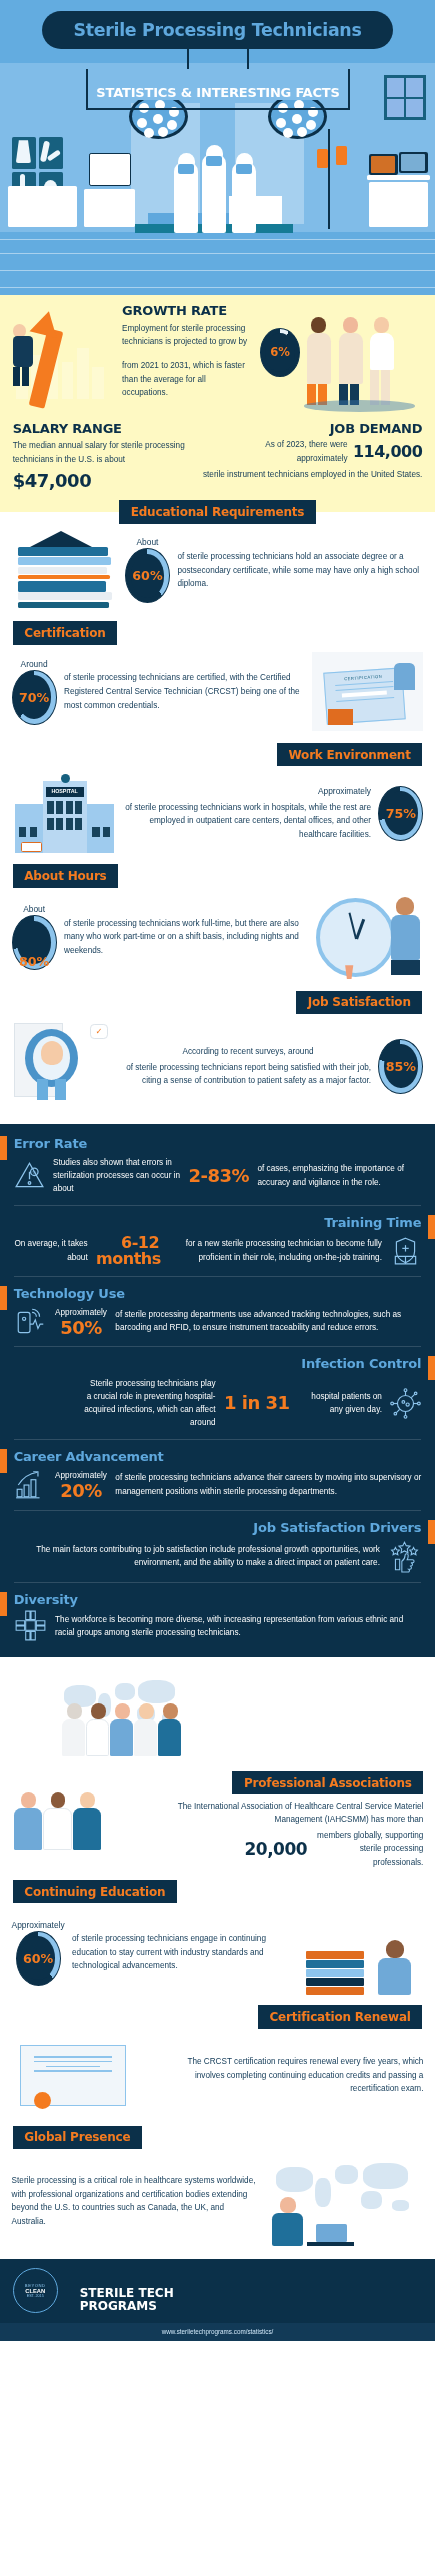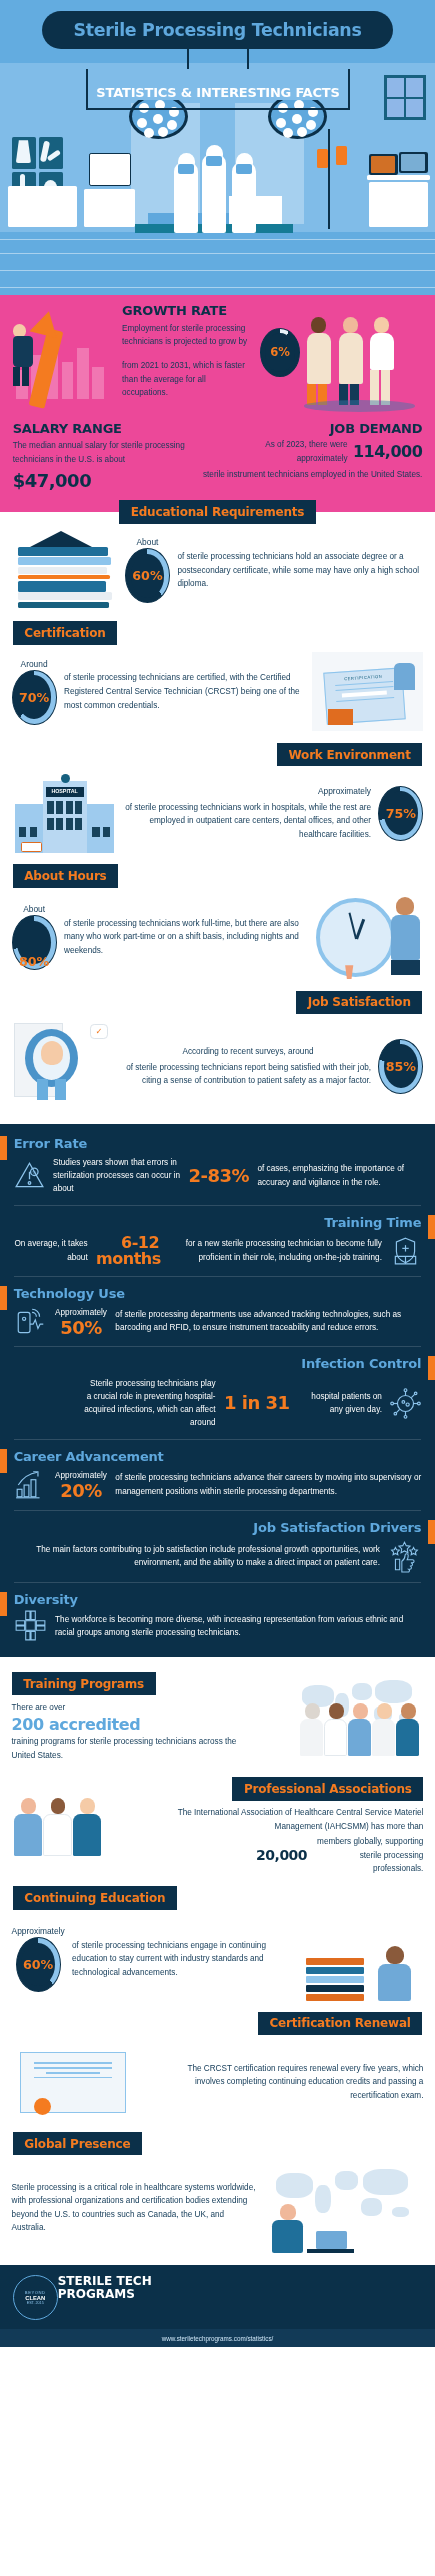--- a/index.html
+++ b/index.html
@@ -79,21 +79,21 @@
                background:#8fb7e8; border:2.1px solid #17607f; z-index:4;
                display:grid; grid-template-columns:1fr 1fr; grid-template-rows:1fr 1fr;}
   .shelfGlass div{ border:0.5px solid #17607f; position:relative;}
   .ivbag { position:absolute; width:10.6px; height:19px; background:#f47b20; border-radius:1.6px; z-index:5;}
   .ivpole{ position:absolute; width:2.1px; background:#0b3049; z-index:4;}
   .vitals{ position:absolute; background:#0b3049; border-radius:2.1px; z-index:5;}
   .vitals i{ position:absolute; left:2.1px; right:2.1px; top:2.1px; bottom:2.1px; background:#f47b20;
              opacity:.85; border-radius:1.1px;}
 
   
-  .statsblock { background:#ec4899; position:relative; padding: 5.3px 0 21px; }
+  .statsblock { background:#fef9c3; position:relative; padding: 5.3px 0 21px; }
   .growth { position:relative; height:121px; }
   .growth .arrow {
     position:absolute; left:32px; top:10.6px; width:0; height:0;
     border-left:14.8px solid transparent; border-right:14.8px solid transparent;
     border-bottom:24px solid #f47b20; transform:rotate(14deg);
   }
   .growth .arrowbody{
     position:absolute; left:38px; top:29px; width:16px; height:79px;
     background:#f47b20; transform:rotate(14deg); border-radius:2.1px;
   }
@@ -184,29 +184,29 @@
   .d-body{ font-size:8.2px; line-height:1.6; color:#ffffff;}
   .d-big{ color:#f47b20; font-weight:bold; font-family:"DejaVu Sans", sans-serif;
           font-size:18px; line-height:1; letter-spacing:-0.5px;}
   .d-flex{ display:flex; align-items:center; gap:8.4px; }
   .icoL{ flex:none; color:#8dc4ec; }
 
   
   .lightsec{ background:#fff; }
   .bignum-blue{ font-size:16px; font-weight:bold; color:#5fa8dd;
                 font-family:"DejaVu Sans", sans-serif; letter-spacing:-0.4px;}
-  .bignum-navy{ font-size:14px; font-weight:bold; color:#0b3049;
+  .bignum-navy{ font-size:17px; font-weight:bold; color:#0b3049;
                 font-family:"DejaVu Sans", sans-serif; letter-spacing:-0.5px;}
   .people{ display:flex; align-items:flex-end; gap:-3.2px; }
   .person{ width:24px; position:relative;}
   .person .hd{ width:14.8px;height:16px;border-radius:50% 50% 45% 45%; margin:0 auto;}
   .person .bd{ width:23px;height:37px;border-radius:7.4px 7.4px 1.6px 1.6px;}
 
   
-  .footer{ background:#0b3049; padding:9.5px 12.7px; display:flex; align-items:flex-start; gap:0;}
+  .footer{ background:#0b3049; padding:9.5px 12.7px; display:flex; align-items:flex-end; gap:22px;}
   .logo-badge{ width:45px; height:45px; border-radius:50%; border:1.6px solid #5fa8dd;
                display:flex; flex-direction:column; align-items:center; justify-content:center;
                color:#fff; flex:none; }
   .logo-badge .t1{ font-size:4.2px; letter-spacing:0.5px; color:#8dc4ec;}
   .logo-badge .t2{ font-size:5.8px; font-weight:bold;}
   .logo-badge .t3{ font-size:3.7px; color:#8dc4ec;}
   .foot-title{ color:#fff; font-size:12px; font-weight:bold; line-height:1.1;
                font-family:"DejaVu Sans", sans-serif;}
   .urlbar{ background:#123a57; color:#cfe6f7; text-align:center; font-size:6.3px; padding:5.3px;}
   .worldmap{ position:relative; width:127px; height:69px;}
@@ -524,21 +524,21 @@
       <div class="tick-l"></div>
       <div class="d-h">Error Rate</div>
       <div class="d-flex" style="margin-top:5.3px">
         <svg class="icoL" width="31" height="31" viewBox="0 0 58 58" fill="none" stroke="#8dc4ec" stroke-width="2.4">
           <path d="M29 6 L54 50 H4 Z"></path>
             <line x1="29" y1="22" x2="29" y2="36"></line>
             <circle cx="29" cy="43" r="2.4"></circle>
           <circle cx="38" cy="22" r="7"></circle>
             <text x="34.5" y="25.5" font-size="8" fill="#8dc4ec" stroke="none">%</text>
         </svg>
-        <div class="d-body" style="max-width:127px">Studies years shown that errors in sterilization processes can occur in about</div>
+        <div class="d-body" style="max-width:127px">Studies also shown that errors in sterilization processes can occur in about</div>
         <div class="d-big">2-83%</div>
         <div class="d-body" style="flex:1">of cases, emphasizing the importance of accuracy and vigilance in the role.</div>
       </div>
     </div>
     <div class="divider"></div>
 
     <div class="drow" style="text-align:right">
       <div class="tick-r"></div>
       <div class="d-h">Training Time</div>
       <div class="d-flex" style="margin-top:5.3px;justify-content:flex-end">
@@ -652,26 +652,20 @@
           <rect x="22" y="22" width="18" height="18"></rect>
         </svg>
         <div class="d-body" style="flex:1">The workforce is becoming more diverse, with increasing representation from various ethnic and racial groups among sterile processing technicians.</div>
       </div>
     </div>
   </section>
 
   <section class="lightsec">
 
     <div class="row" style="align-items:flex-start;padding-top:14.8px;">
-      <div style="flex:1">
-        <div class="hdr-navy">Training Programs</div>
-        <div class="body-t" style="margin-top:5.3px">There are over</div>
-        <div class="bignum-blue" style="margin:1.1px 0">200 accredited</div>
-        <div class="body-t">training programs for sterile processing technicians across the United States.</div>
-      </div>
       <div class="illus" style="width:174px;height:84px;position:relative;">
         <div class="worldmap" style="position:absolute;right:0;top:0;">
           <i style="left:5.3px;top:12.7px;width:32px;height:22px"></i>
           <i style="left:39px;top:21px;width:13.7px;height:24px"></i>
           <i style="left:56px;top:10.6px;width:20px;height:17px"></i>
           <i style="left:79px;top:8.4px;width:37px;height:23px"></i>
           <i style="left:78px;top:34px;width:18px;height:16px"></i>
           <i style="left:103px;top:41px;width:13.7px;height:9.5px"></i>
         </div>
         <div class="people" style="position:absolute;right:3.2px;bottom:0;">

